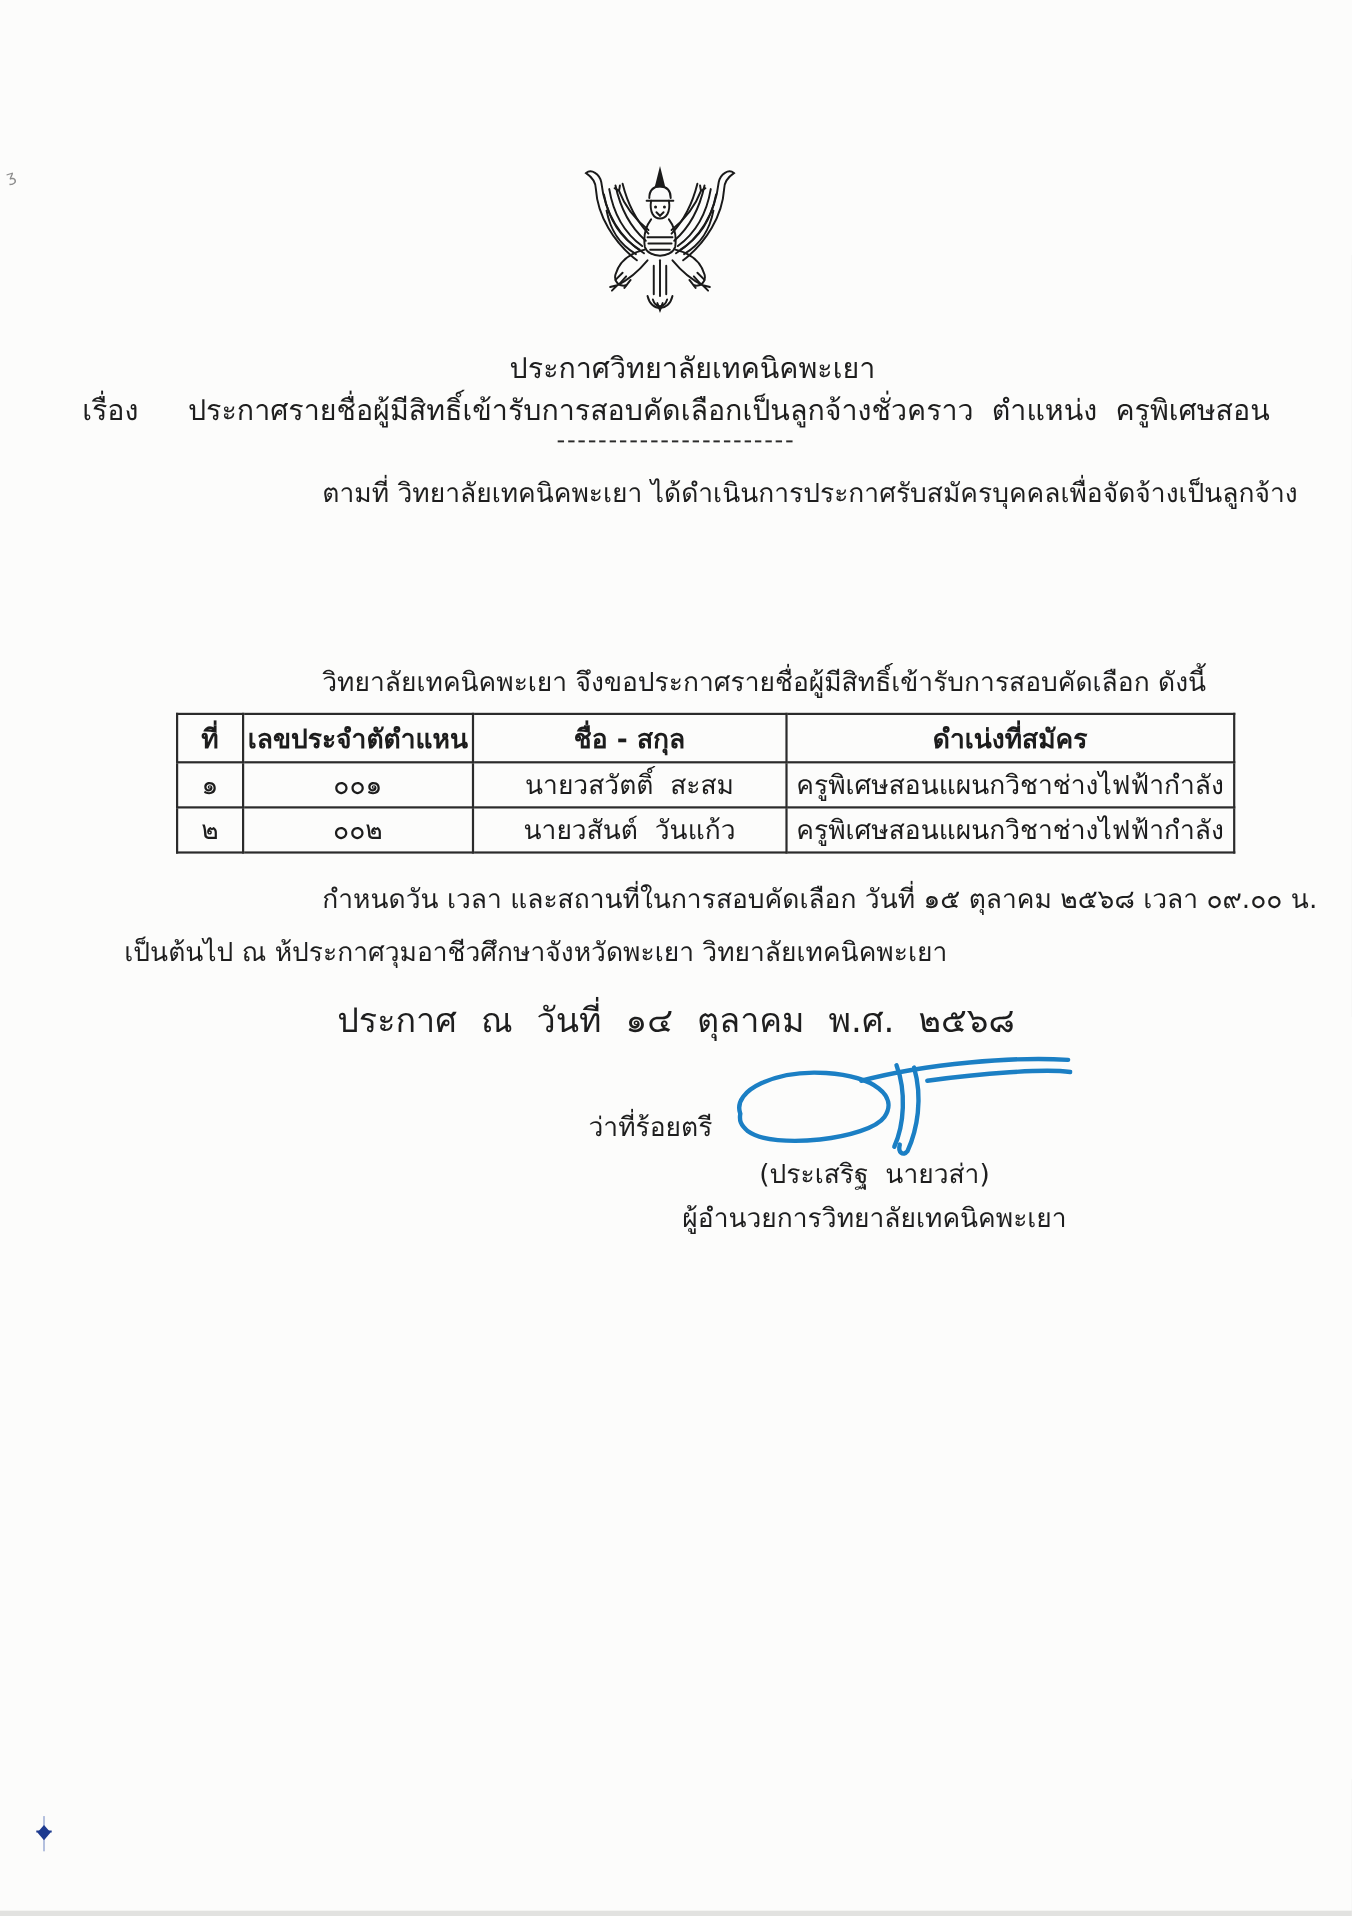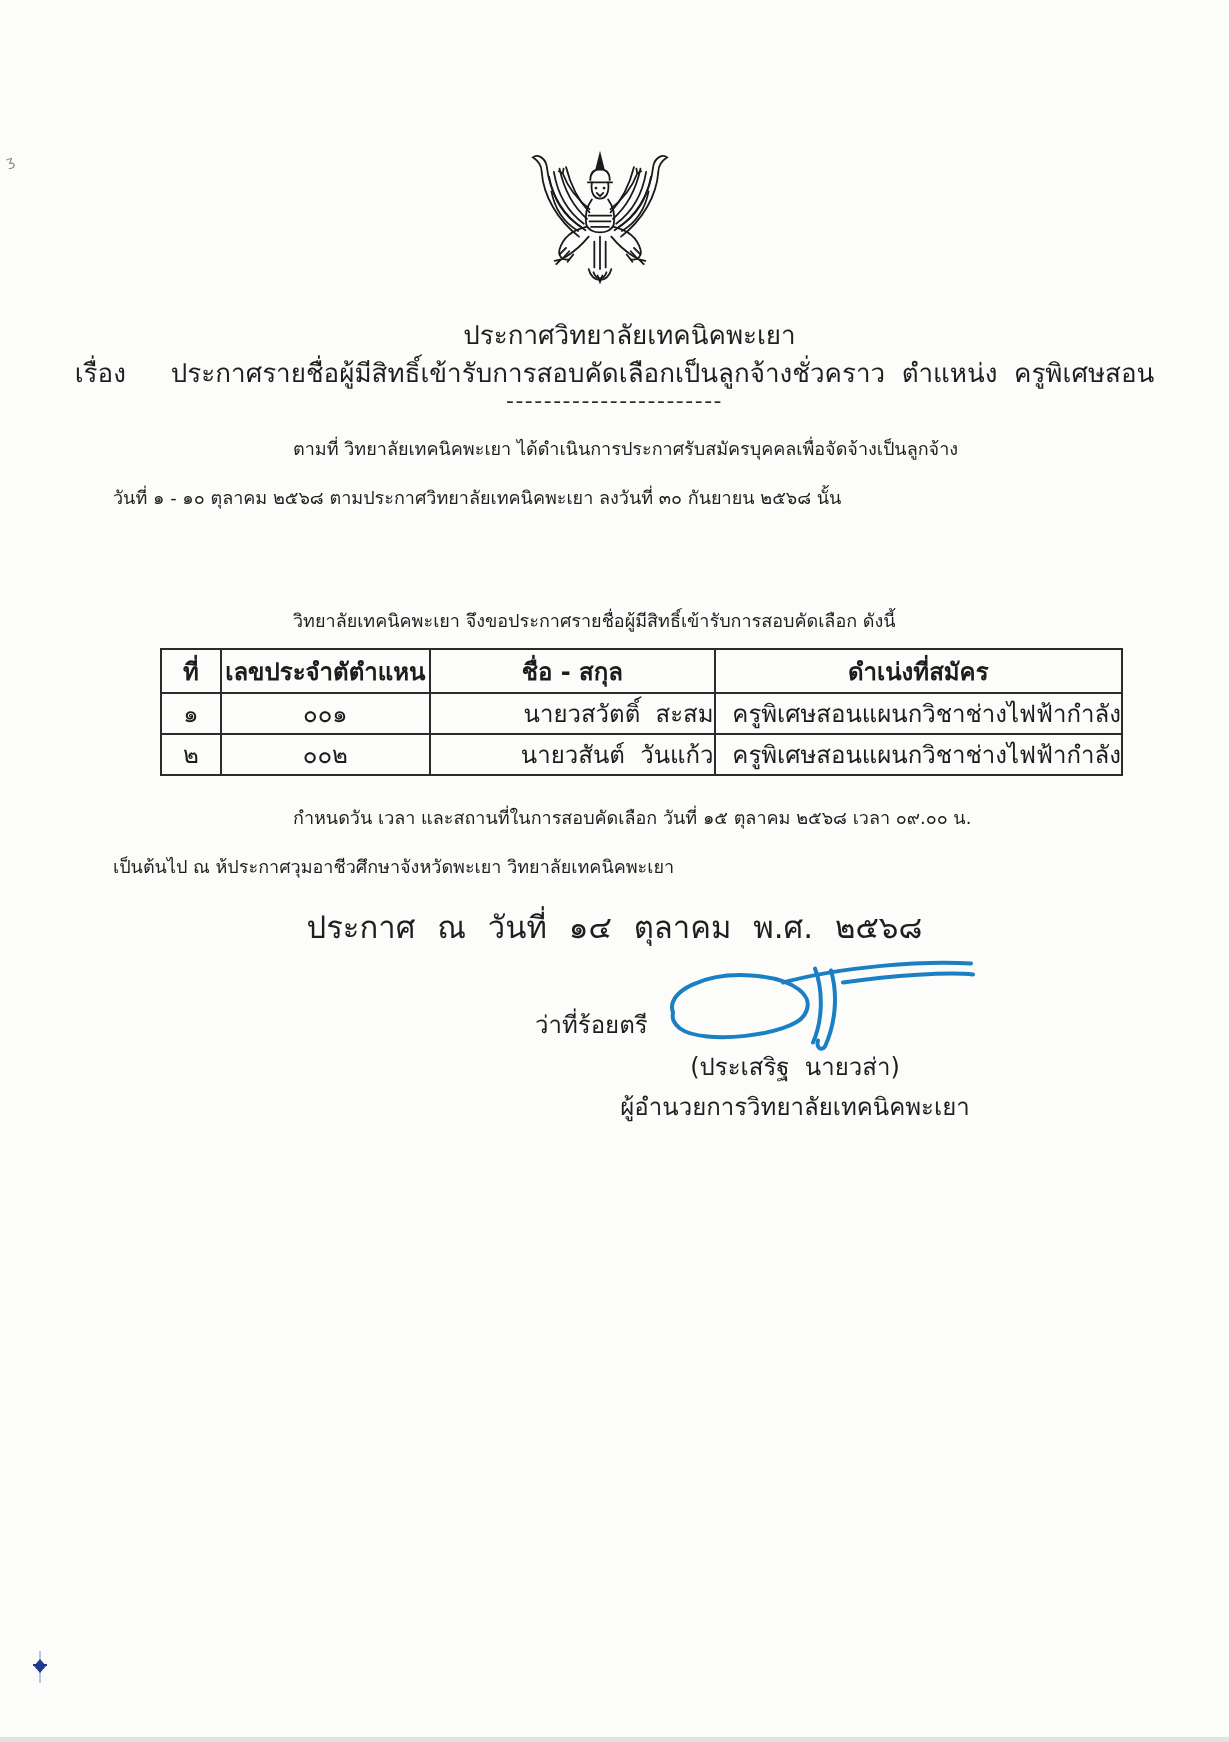--- a/index.html
+++ b/index.html
@@ -13,36 +13,36 @@
     overflow:hidden;
   }
   
   .emblem{position:absolute;left:510px;top:146px;width:180px;height:170px;}
   .emblem svg{width:100%;height:100%;}
   
   .title1{position:absolute;top:314px;left:0;width:100%;text-align:center;font-size:26px;white-space:nowrap;margin-left:15px;}
   .subject-row{position:absolute;top:352px;left:0;width:100%;display:flex;justify-content:center;gap:45px;font-size:26px;white-space:nowrap;}
   .divider{position:absolute;top:388px;left:0;width:100%;text-align:center;font-size:22px;letter-spacing:1.5px;color:#2a2a2a;}
   
-  .para{position:absolute;left:113px;width:1015px;font-size:18px;}
+  .para{position:absolute;left:113px;width:1015px;font-size:24px;}
   .para .line{height:49px;line-height:49px;white-space:nowrap;}
   .indent{padding-left:180px;}
   .p1{top:424px;}
   .p2{top:596px;}
   .p3{top:793px;}
   
   table.roster{
     position:absolute;left:160px;top:648px;width:963px;
     border-collapse:collapse;table-layout:fixed;
     font-size:24px;color:#1c1c1c;
   }
   table.roster th,table.roster td{border:2px solid #2b2b2b;padding:0;}
   table.roster th{height:42px;font-weight:bold;text-align:center;}
   table.roster td{height:39px;text-align:center;}
-  table.roster .c-name,table.roster .c-pos{text-align:right;white-space:pre;margin-left:24px;}
+  table.roster .c-name,table.roster .c-pos{text-align:center;white-space:pre;margin-left:24px;}
   col.w-no{width:6.2%;}col.w-id{width:21.8%;}col.w-name{width:29.6%;}col.w-pos{width:42.4%;}
   
   .date-line{position:absolute;top:902px;left:0;width:100%;text-align:center;font-size:31px;word-spacing:12px;white-space:nowrap;}
   
   .sig-block{position:absolute;left:555px;top:995px;width:480px;font-size:24px;}
   .sig-rank{position:absolute;left:-20px;top:10px;white-space:nowrap;}
   .sig-svg{position:absolute;left:90px;top:-45px;width:330px;height:105px;}
   .sig-name{position:absolute;left:0;top:52px;width:100%;text-align:center;white-space:pre;}
   .sig-title{position:absolute;left:0;top:92px;width:100%;text-align:center;white-space:nowrap;}
   
@@ -106,21 +106,20 @@
 
   <div class="title1">ประกาศวิทยาลัยเทคนิคพะเยา</div>
   <div class="subject-row">
     <span>เรื่อง</span>
     <span style="white-space:pre;">ประกาศรายชื่อผู้มีสิทธิ์เข้ารับการสอบคัดเลือกเป็นลูกจ้างชั่วคราว  ตำแหน่ง  ครูพิเศษสอน</span>
   </div>
   <div class="divider">-----------------------</div>
 
   <div class="para p1">
     <div class="line indent">ตามที่ วิทยาลัยเทคนิคพะเยา ได้ดำเนินการประกาศรับสมัครบุคคลเพื่อจัดจ้างเป็นลูกจ้าง</div>
-    <div class="line">วันที่ ๑ - ๑๐ ตุลาคม ๒๕๖๘ ตามประกาศวิทยาลัยเทคนิคพะเยา ลงวันที่ ๓๐ กันยายน ๒๕๖๘ นั้น</div>
   </div>
 
   <div class="para p2">
     <div class="line indent">วิทยาลัยเทคนิคพะเยา จึงขอประกาศรายชื่อผู้มีสิทธิ์เข้ารับการสอบคัดเลือก ดังนี้</div>
   </div>
 
   <table class="roster">
     <colgroup>
         <col class="w-no">
         <col class="w-id">

